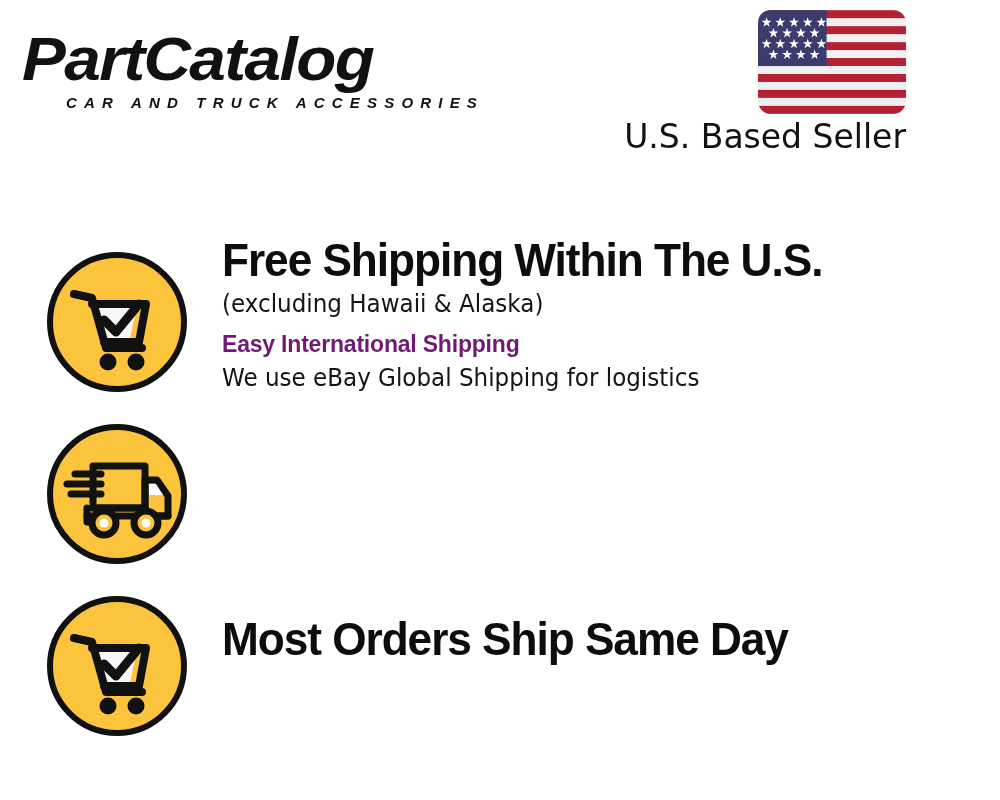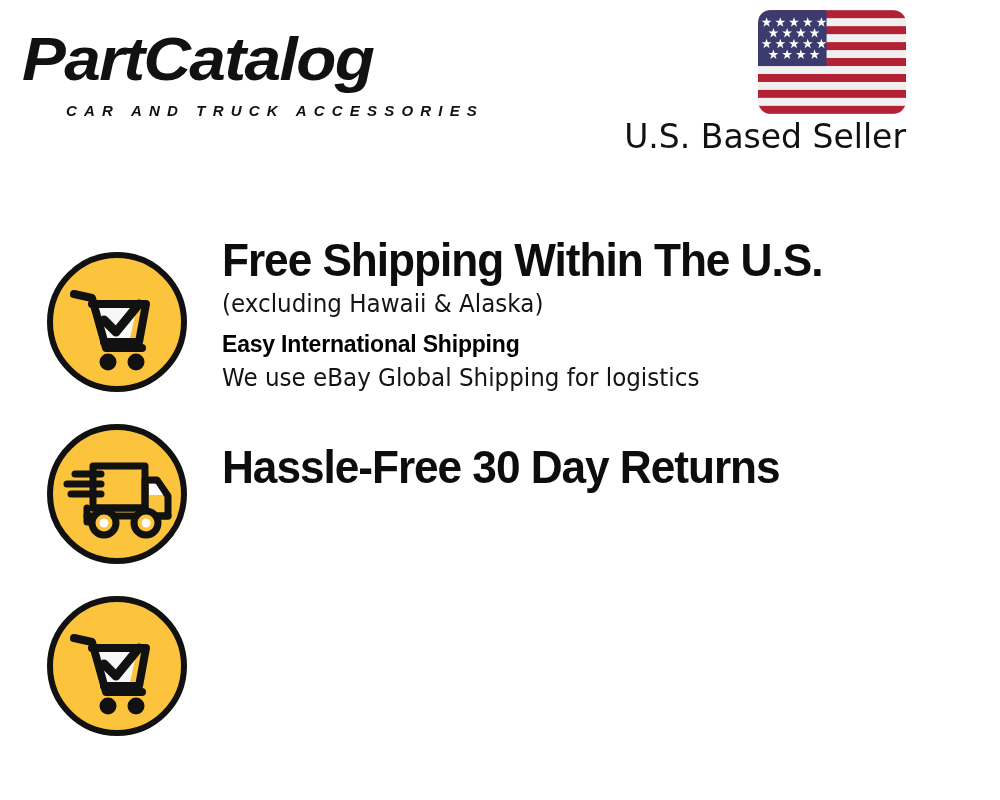--- a/index.html
+++ b/index.html
@@ -49,21 +49,20 @@
     left: 44px;
     top: 68px;
     font-family: "Liberation Sans", sans-serif;
     font-weight: bold;
     font-style: italic;
     font-size: 15px;
     line-height: 17px;
     letter-spacing: 7.2px;
     color: #111111;
     white-space: nowrap;
-    margin-top: 8px;
   }
 
   .seller-block {
     position: absolute;
     right: 14px;
     top: 8px;
     width: 280px;
     text-align: right;
   }
   .flag {
@@ -138,21 +137,21 @@
     color: #141414;
     white-space: nowrap;
     transform: scaleX(0.96);
     transform-origin: left center;
   }
   .feature-sub-strong {
     font-family: "Liberation Sans", sans-serif;
     font-weight: bold;
     font-size: 23px;
     line-height: 34px;
-    color: #000000;
+    color: #701a75;
     white-space: nowrap;
     letter-spacing: -0.2px;
   }
   .spacer-6 { height: 6px; }
 
   
   .row-1 .feature-text { top: -5px; }
   .row-2 .feature-text { top: 30px; }
   .row-3 .feature-text { top: 30px; }
 </style>
@@ -250,32 +249,32 @@
         <path d="M48 86 H100" stroke="#111111" stroke-width="7" stroke-linecap="round"></path>
         <path d="M42 86 V100 H48" fill="none" stroke="#111111" stroke-width="7" stroke-linejoin="round" stroke-linecap="round"></path>
         <path d="M42 94 H123" stroke="#111111" stroke-width="7" stroke-linecap="round"></path>
 
         <circle cx="59" cy="101" r="12" fill="#FBC43C" stroke="#111111" stroke-width="7"></circle>
         <circle cx="101" cy="101" r="12" fill="#FBC43C" stroke="#111111" stroke-width="7"></circle>
         <circle cx="59" cy="101" r="4.5" fill="#FFFFFF"></circle>
         <circle cx="101" cy="101" r="4.5" fill="#FFFFFF"></circle>
       </svg>
     </div>
-    <div class="feature-text">
-      <div class="feature-title">Hassle-Free 30 Day Returns</div>
-    </div>
   </div>
 
   <div class="feature-row row-3">
     <div class="icon-badge">
       <svg viewBox="0 0 144 144" xmlns="http://www.w3.org/2000/svg" aria-hidden="true">
         <circle cx="72" cy="72" r="67" fill="#FBC43C" stroke="#111111" stroke-width="6"></circle>
         <polygon points="52,56 92,56 85,88 59,88" fill="#F7F7F5"></polygon>
         <path d="M29 44 L47 48 L61 98 L97 98" fill="none" stroke="#111111" stroke-width="8" stroke-linecap="round" stroke-linejoin="round"></path>
         <path d="M47 54 L101 54 L94 92 L59 92" fill="none" stroke="#111111" stroke-width="8" stroke-linecap="round" stroke-linejoin="round"></path>
         <path d="M59 70 L71 82 L94 54" fill="none" stroke="#111111" stroke-width="9" stroke-linecap="round" stroke-linejoin="round"></path>
         <circle cx="63" cy="112" r="8.5" fill="#111111"></circle>
         <circle cx="91" cy="112" r="8.5" fill="#111111"></circle>
       </svg>
     </div>
+    <div class="feature-text">
+      <div class="feature-title">Most Orders Ship Same Day</div>
+    </div>
   </div>
 
 </div>
 
 </body></html>

